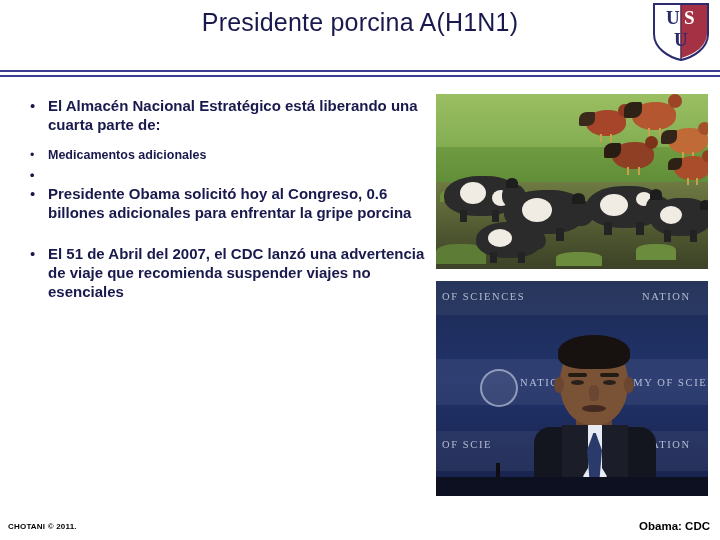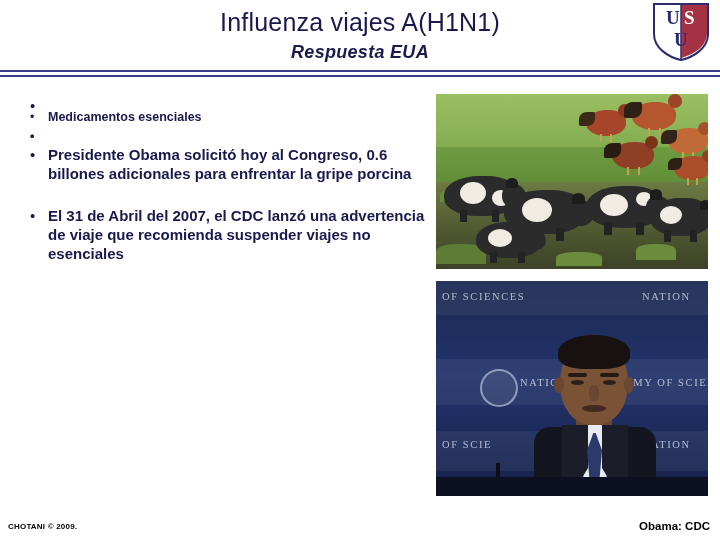--- a/index.html
+++ b/index.html
@@ -224,64 +224,64 @@
     font-weight: bold;
     color: #000000;
   }
 </style>
 </head>
 <body>
 
 <div class="slide">
 
   <div class="header">
-    <div class="title-main">Influenza viajes A(H1N1)</div>
-    <div class="title-sub">Respuesta EUA</div>
+    <div class="title-main">Presidente porcina A(H1N1)</div>
     <div class="rule rule-top"></div>
     <div class="rule rule-bot"></div>
 
     <div class="logo">
       <svg width="66" height="60" viewBox="0 0 66 60">
         <path d="M6 2 H60 V32 C60 46 46 55 33 58 C20 55 6 46 6 32 Z" fill="#ffffff" stroke="#2b2b6e" stroke-width="2"></path>
         <path d="M33 3 V57" stroke="#2b2b6e" stroke-width="1.5"></path>
         <path d="M33 3 H59 V31 C59 44 47 52 33 56 Z" fill="#9b1b30" opacity="0.9"></path>
         <text x="18" y="22" font-family="Liberation Serif, serif" font-size="19" fill="#2b2b6e" font-weight="bold">U</text>
         <text x="36" y="22" font-family="Liberation Serif, serif" font-size="19" fill="#ffffff" font-weight="bold">S</text>
         <text x="26" y="44" font-family="Liberation Serif, serif" font-size="19" fill="#2b2b6e" font-weight="bold">U</text>
       </svg>
     </div>
   </div>
 
   <div class="content">
 
     <div class="bullet-l1">
       <span class="dot">•</span>
+      <span>El Almacén Nacional Estratégico está liberando una cuarta parte de:</span>
     </div>
 
     <div class="sublist">
       <div class="bullet-l2">
         <span class="dot">•</span>
-        <span>Medicamentos esenciales</span>
+        <span>Medicamentos adicionales</span>
       </div>
       <div class="bullet-l2">
         <span class="dot">•</span>
       </div>
       <div class="bullet-l2 gap-mid">
         <span class="dot">•</span>
       </div>
     </div>
 
     <div class="bullet-l1 gap-big">
       <span class="dot">•</span>
       <span>Presidente Obama solicitó hoy al Congreso, 0.6 billones adicionales para enfrentar la gripe porcina</span>
     </div>
 
     <div class="bullet-l1">
       <span class="dot">•</span>
-      <span>El 31 de Abril del 2007, el CDC lanzó una advertencia de viaje que recomienda suspender viajes no esenciales</span>
+      <span>El 51 de Abril del 2007, el CDC lanzó una advertencia de viaje que recomienda suspender viajes no esenciales</span>
     </div>
 
   </div>
 
   <div class="photo" id="photo-animals">
     <div class="ph-inner">
       <div class="sky"></div>
       <div class="grass-far"></div>
       <div class="dirt"></div>
 
@@ -405,16 +405,16 @@
         <div class="o-shirt"></div>
         <div class="o-lapelL"></div>
         <div class="o-lapelR"></div>
         <div class="o-tie"></div>
       </div>
       <div class="mic-stand"></div>
       <div class="podium"></div>
     </div>
   </div>
 
-  <div class="footer-left">CHOTANI © 2009.</div>
+  <div class="footer-left">CHOTANI © 2011.</div>
   <div class="footer-right">Obama: CDC</div>
 
 </div>
 
 </body></html>

